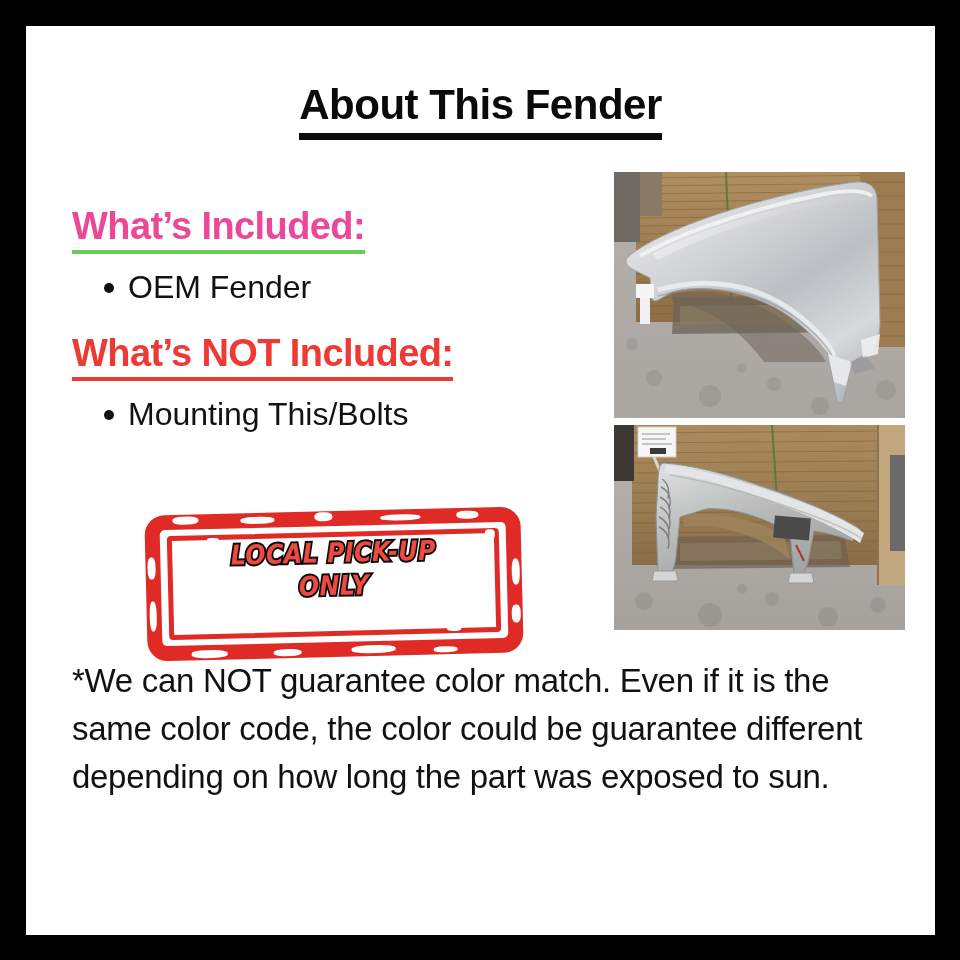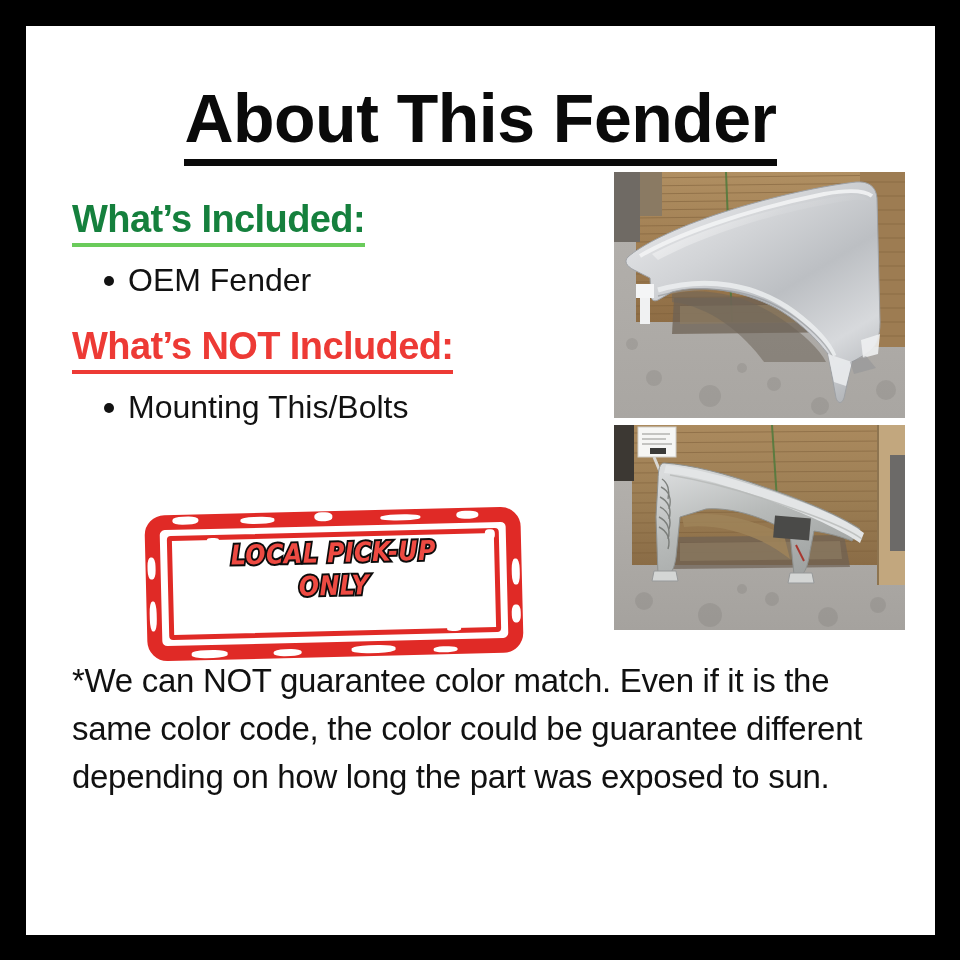--- a/index.html
+++ b/index.html
@@ -34,21 +34,21 @@
     position: absolute;
     left: 0;
     top: 58px;
     width: 909px;
     text-align: center;
   }
   #title .title-text {
     display: inline-block;
     font-family: "Liberation Sans", sans-serif;
     font-weight: bold;
-    font-size: 68px;
+    font-size: 42px;
     line-height: 1.0;
     letter-spacing: -0.5px;
     color: #0a0a0a;
     border-bottom: 7px solid #0a0a0a;
     padding-bottom: 7px;
   }
 
   
   #left-col {
     position: absolute;
@@ -60,22 +60,23 @@
     font-family: "Liberation Sans", sans-serif;
     font-weight: bold;
     font-size: 38px;
     line-height: 1.05;
     letter-spacing: -0.6px;
     display: inline-block;
     padding-bottom: 3px;
     margin: 0;
   }
   .section-heading.included {
-    color: #15803d;
+    color: #ec4899;
     border-bottom: 4px solid #6ACB5B;
+    margin-top: 7px;
   }
   .section-heading.not-included {
     color: #ED3A35;
     border-bottom: 4px solid #ED3A35;
     text-align: right;
   }
   .bullet-list {
     margin: 13px 0 0 0;
     padding: 0;
     list-style: none;

